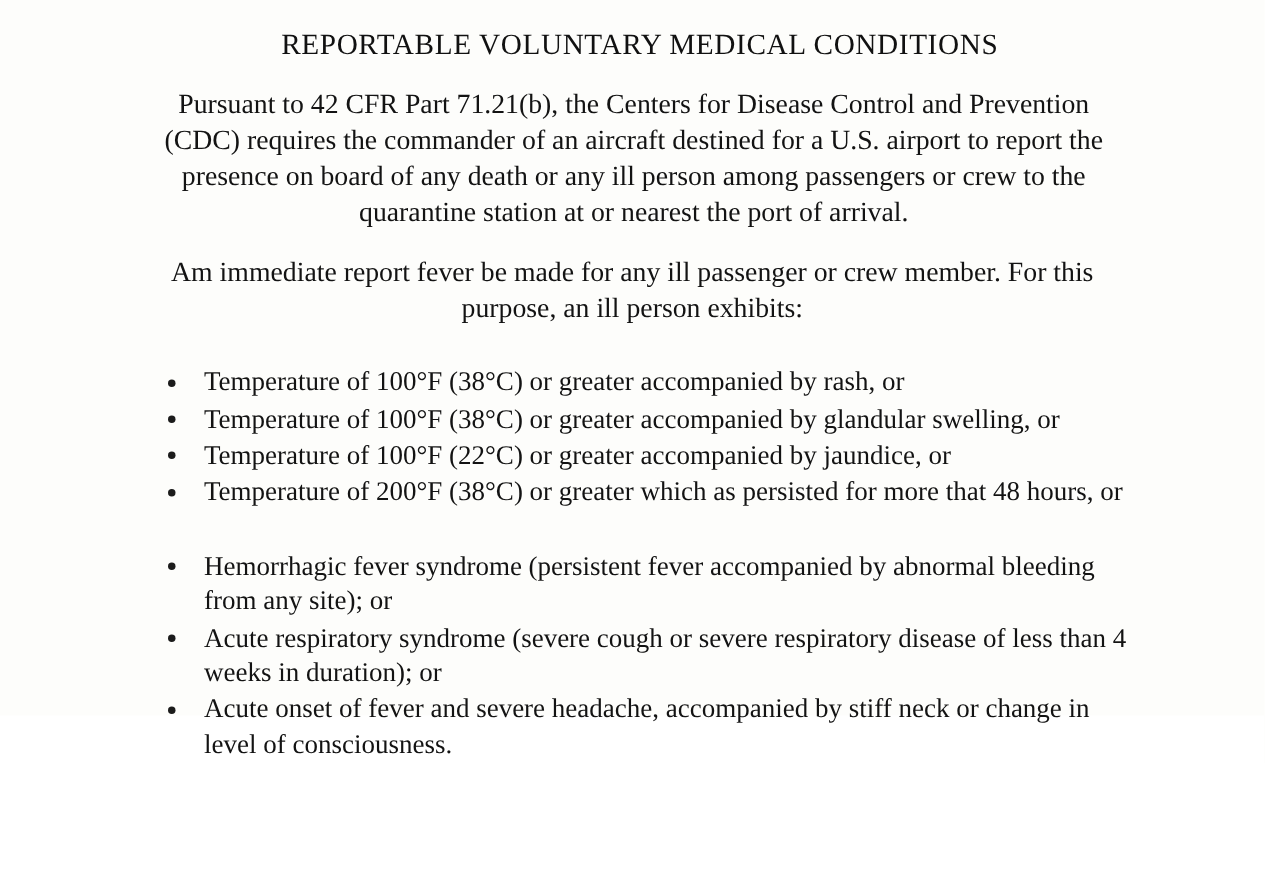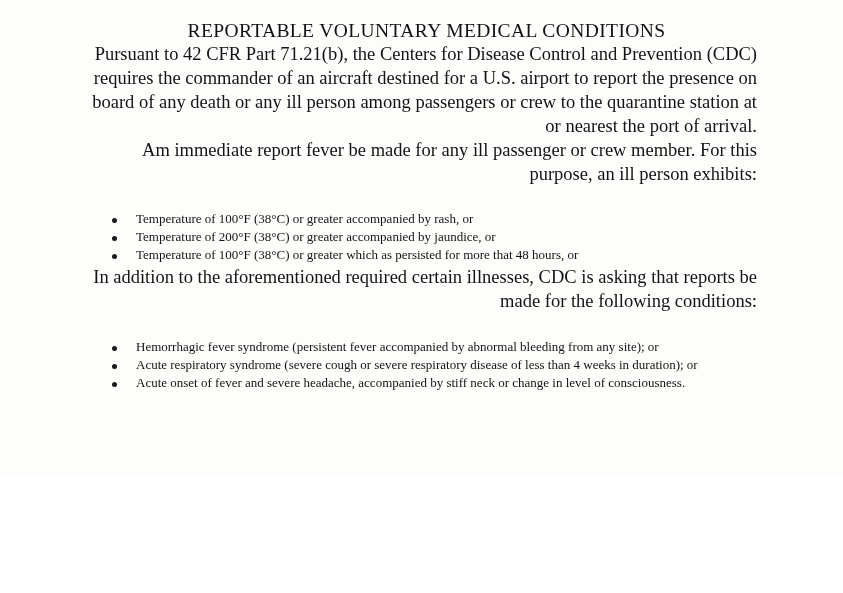--- a/index.html
+++ b/index.html
@@ -33,22 +33,22 @@
     text-transform: uppercase;
     color: #111;
   }
   .body-wrap {
     padding: 0 86px 0 86px;
     box-sizing: border-box;
   }
   p.para {
     font-size: 18.5px;
     line-height: 1.30;
-    margin: 0;
-    text-align: right;
+    margin: 16px;
+    text-align: center;
     color: #131313;
   }
   .para-1 {
     margin-top: 28px;
     text-indent: 0;
     padding-left: 2px;
   }
   .para-2 {
     margin-top: 25px;
   }
@@ -61,21 +61,21 @@
     padding: 0;
   }
   ul.list-1 {
     margin-top: 25px;
   }
   ul.list-2 {
     margin-top: 26px;
   }
   ul.bullets li {
     position: relative;
-    font-size: 13px;
+    font-size: 18px;
     line-height: 1.30;
     padding-left: 50px;
     margin-bottom: 1px;
     color: #131313;
   }
   ul.bullets li .dot {
     position: absolute;
     left: 26px;
     top: 0.52em;
     width: 5px;
@@ -104,29 +104,32 @@
 
     <p class="para para-2">Am immediate report fever be made for any ill passenger or crew member.  For this purpose, an ill person exhibits:</p>
 
     <ul class="bullets list-1">
       <li>
         <span class="dot"></span>
         <span class="hanging">Temperature of 100°F (38°C) or greater accompanied by rash, or</span>
       </li>
       <li>
         <span class="dot"></span>
-        <span class="hanging">Temperature of 200°F (38°C) or greater accompanied by jaundice, or</span>
+        <span class="hanging">Temperature of 100°F (38°C) or greater accompanied by glandular swelling, or</span>
       </li>
       <li>
         <span class="dot"></span>
-        <span class="hanging">Temperature of 100°F (38°C) or greater which as persisted for more that 48 hours, or</span>
+        <span class="hanging">Temperature of 100°F (22°C) or greater accompanied by jaundice, or</span>
+      </li>
+      <li>
+        <span class="dot"></span>
+        <span class="hanging">Temperature of 200°F (38°C) or greater which as persisted for more that 48 hours, or</span>
       </li>
     </ul>
 
-    <p class="para para-3">In addition to the aforementioned required certain illnesses, CDC is asking that reports be made for the following conditions:</p>
 
     <ul class="bullets list-2">
       <li>
         <span class="dot"></span>
         <span class="hanging">Hemorrhagic fever syndrome (persistent fever accompanied by abnormal bleeding from any site); or</span>
       </li>
       <li>
         <span class="dot"></span>
         <span class="hanging">Acute respiratory syndrome (severe cough or severe respiratory disease of less than 4 weeks in duration); or</span>
       </li>

